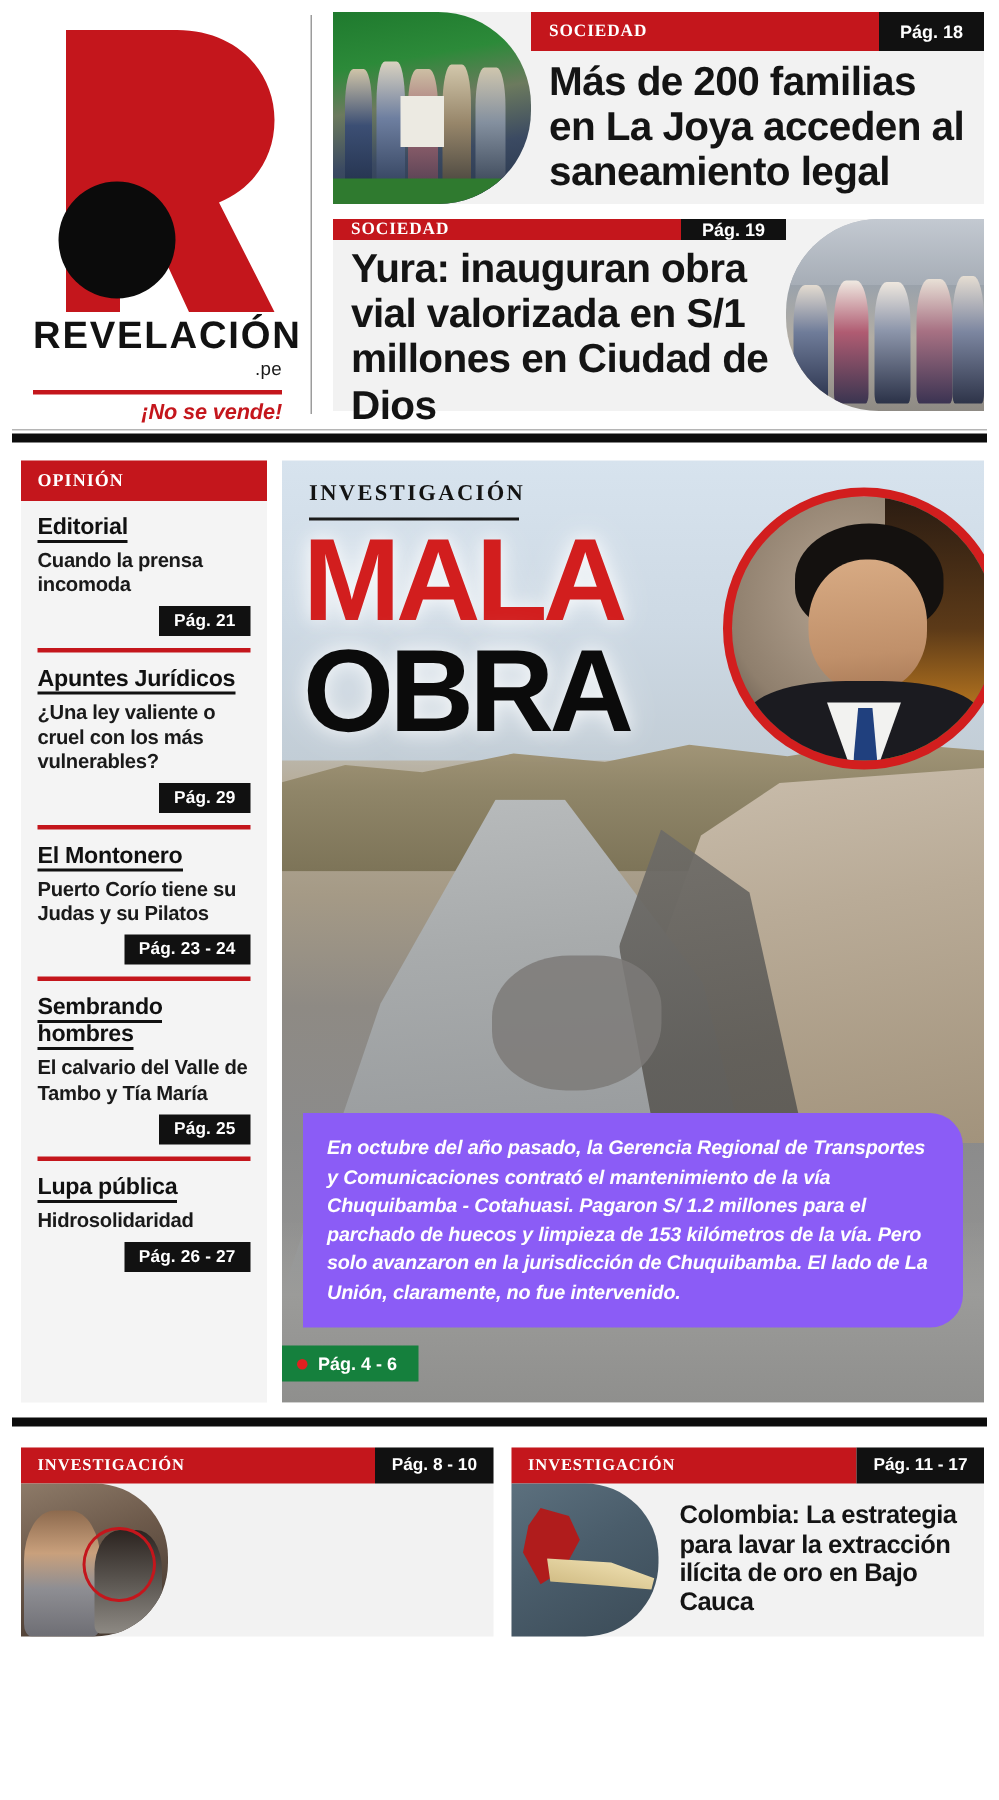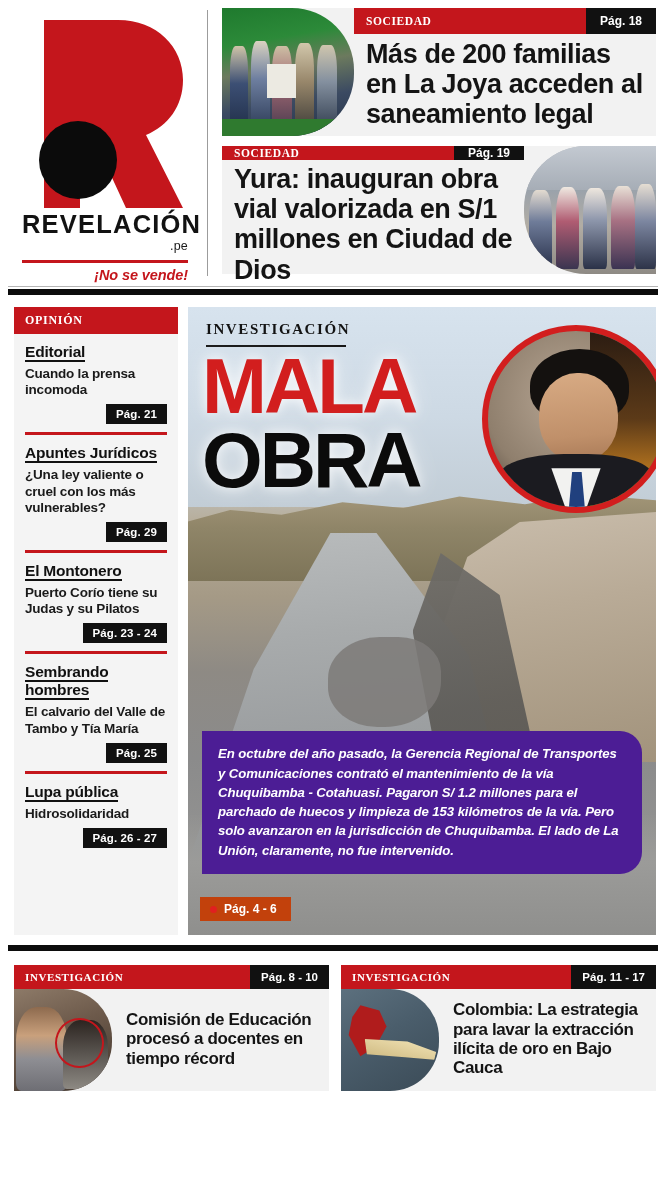--- a/index.html
+++ b/index.html
@@ -159,28 +159,28 @@
     background:linear-gradient(175deg,#d8ab84 0%,#c0906a 70%,#a97a57 100%);
     border-radius:48% 48% 46% 46%;}
   .portrait .suit{position:absolute;left:6%;bottom:0;width:88%;height:30%;
     background:#1b1b20;border-radius:42% 42% 0 0;}
   .portrait .shirt{position:absolute;left:36%;bottom:0;width:28%;height:22%;
     background:#f2f2f0;clip-path:polygon(0 0,100% 0,72% 100%,28% 100%);}
   .portrait .tie{position:absolute;left:46%;bottom:0;width:9%;height:20%;
     background:#20407e;clip-path:polygon(20% 0,80% 0,100% 100%,0 100%);}
 
   .redbox{
-    position:absolute;left:14px;right:14px;bottom:61px;
-    background:#4c1d95;color:#fff;border-radius:0 22px 22px 0;
+    position:absolute;left:14px;right:14px;bottom:50px;
+    background:#8b5cf6;color:#fff;border-radius:0 22px 22px 0;
     padding:13px 16px 14px 16px;box-sizing:border-box;
     font-style:italic;font-weight:bold;font-size:13.2px;line-height:1.46;
     letter-spacing:-.1px;
   }
   .feat-page{
-    position:absolute;left:12px;bottom:14px;background:#c2410c;color:#fff;
+    position:absolute;left:0;bottom:14px;background:#15803d;color:#fff;
     font-weight:bold;font-size:12px;padding:5px 14px 5px 10px;
     display:flex;align-items:center;gap:7px;
   }
   .dot{width:7px;height:7px;border-radius:50%;background:#e02020;display:inline-block;}
 
   
   .botbar{height:6px;background:#0c0c0c;margin:10px 8px 0 8px;}
   .bottom{display:flex;gap:12px;padding:14px 10px 0 14px;box-sizing:border-box;}
   .bcard{flex:1;background:#f2f2f2;display:flex;flex-direction:column;min-width:0;height:126px;}
   .blabels{display:flex;height:24px;}
@@ -375,21 +375,20 @@
       <div class="blabels">
         <div class="bcat">INVESTIGACIÓN</div>
         <div class="bpage">Pág. 8 - 10</div>
       </div>
       <div class="brow">
         <div class="bphoto p1">
           <div class="w"></div>
           <div class="m"></div>
           <div class="ring"></div>
         </div>
-        <div class="bheadline">Comisión de Educación procesó a docentes en tiempo récord</div>
       </div>
     </div>
 
     <div class="bcard">
       <div class="blabels">
         <div class="bcat">INVESTIGACIÓN</div>
         <div class="bpage">Pág. 11 - 17</div>
       </div>
       <div class="brow">
         <div class="bphoto p2">

